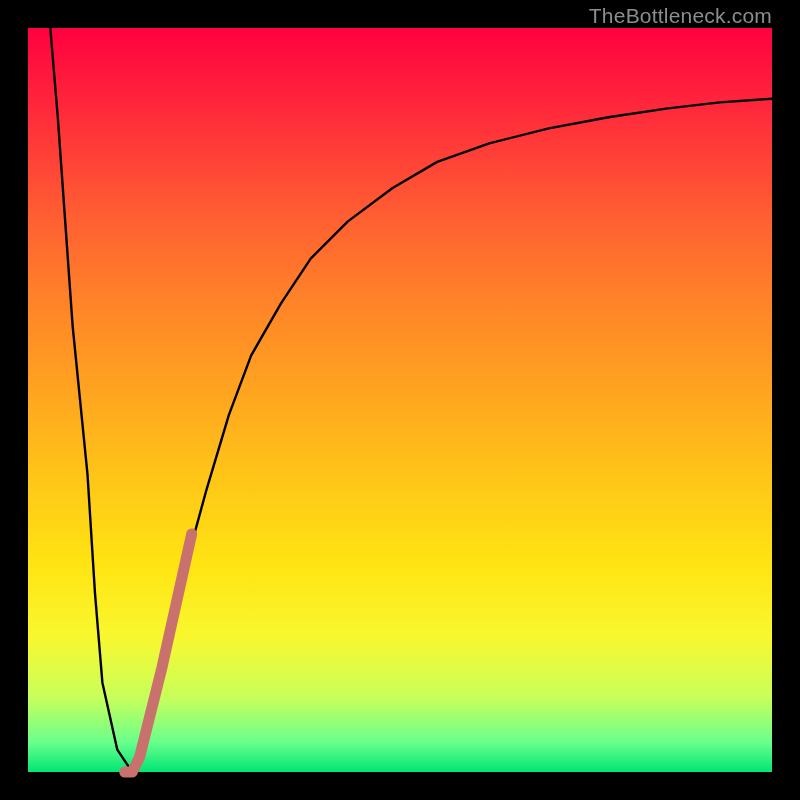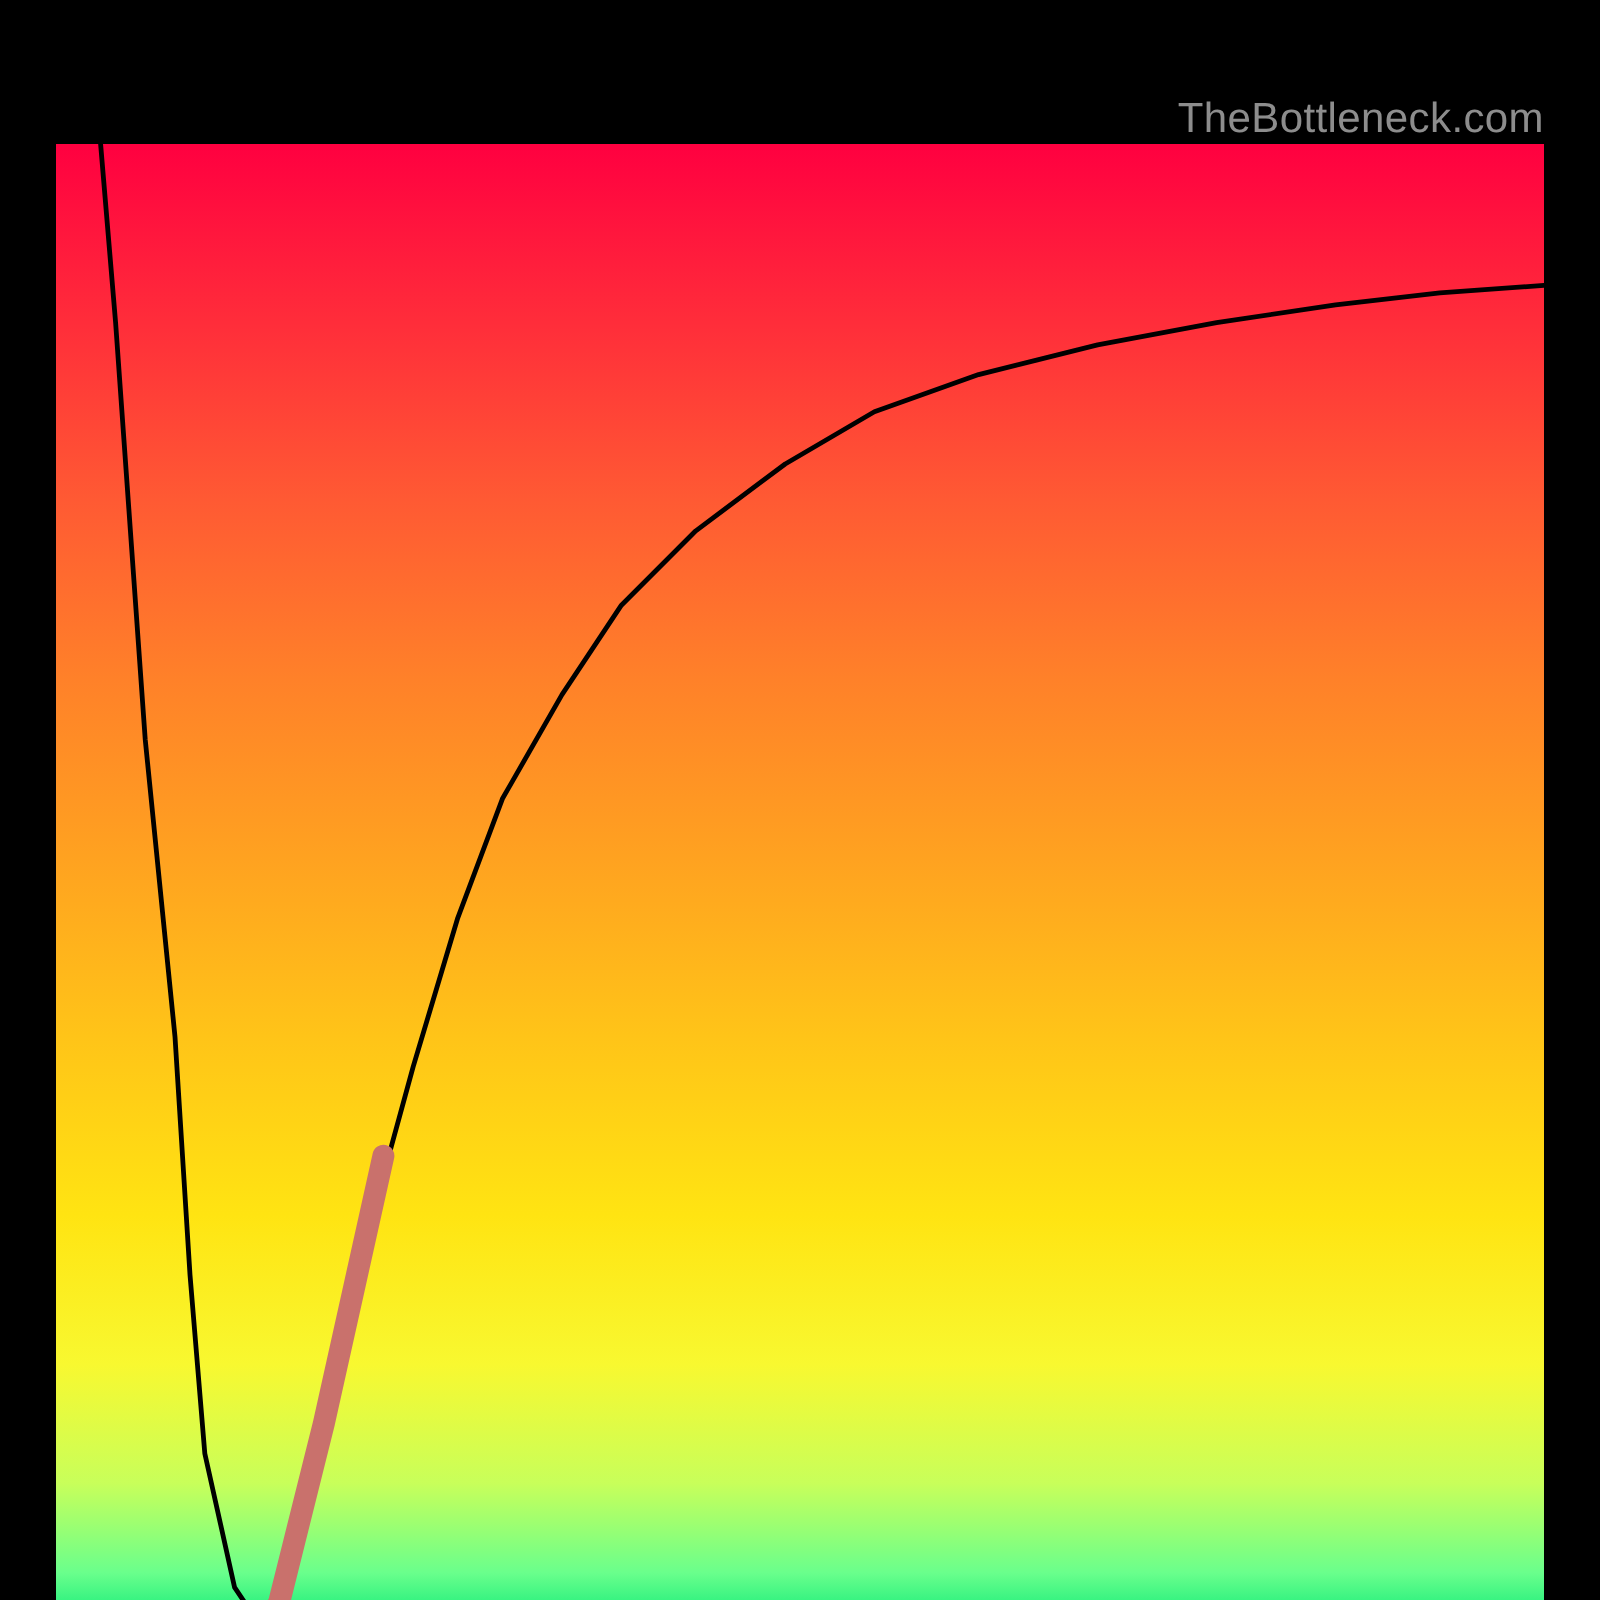--- a/index.html
+++ b/index.html
@@ -10,21 +10,20 @@
     background: #000;
     overflow: hidden;
   }
   .frame {
     position: absolute;
     top: 0;
     left: 0;
     width: 800px;
     height: 564px;
     background: #000;
-    margin-top: 44px;
   }
   .plot {
     position: absolute;
     background: linear-gradient(
       to bottom,
       #ff0040 0%,
       #ff2d3a 12%,
       #ff5a33 24%,
       #ff8129 36%,
       #ffa220 48%,

